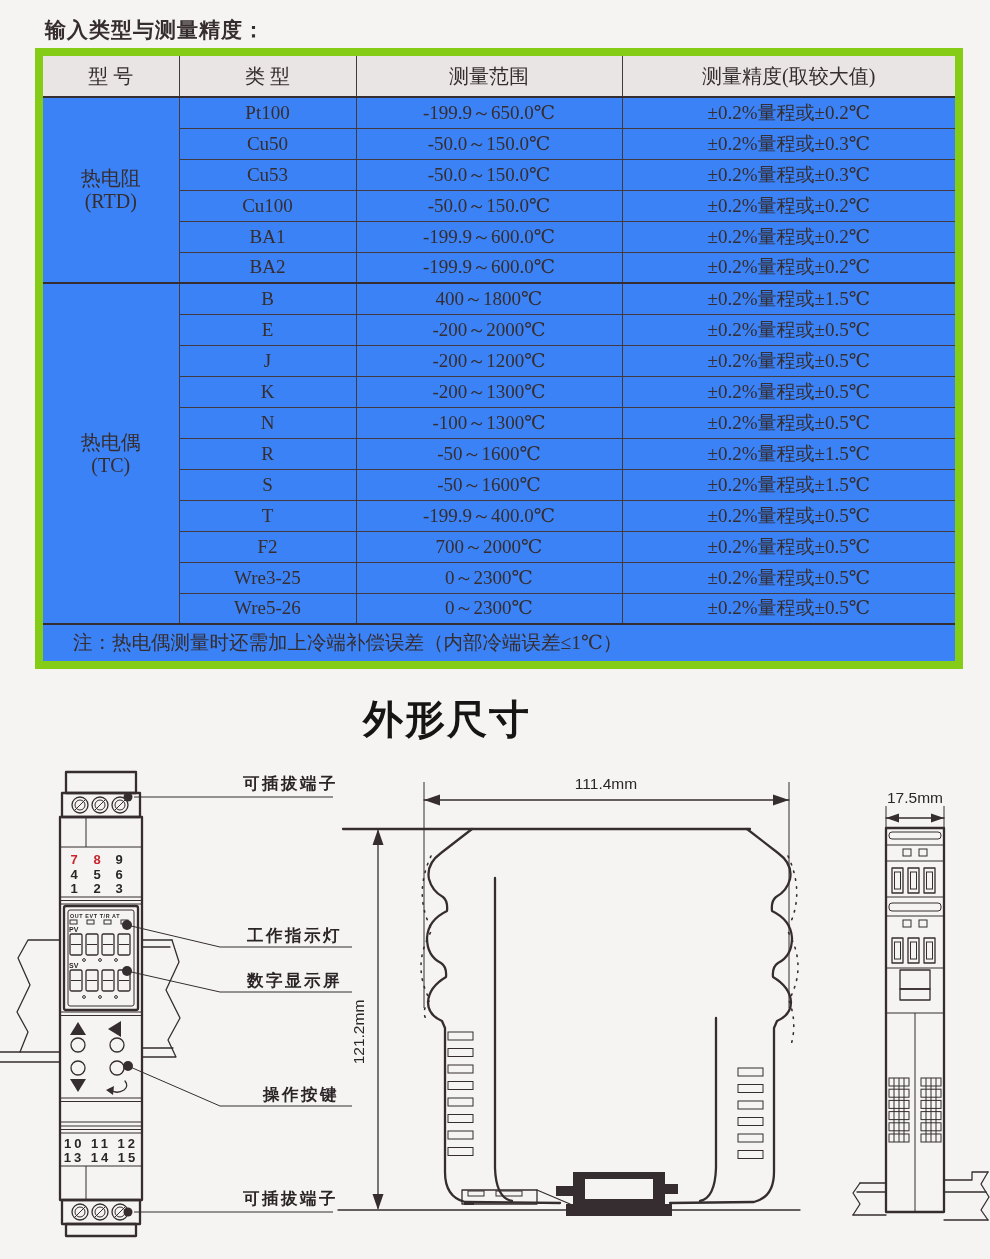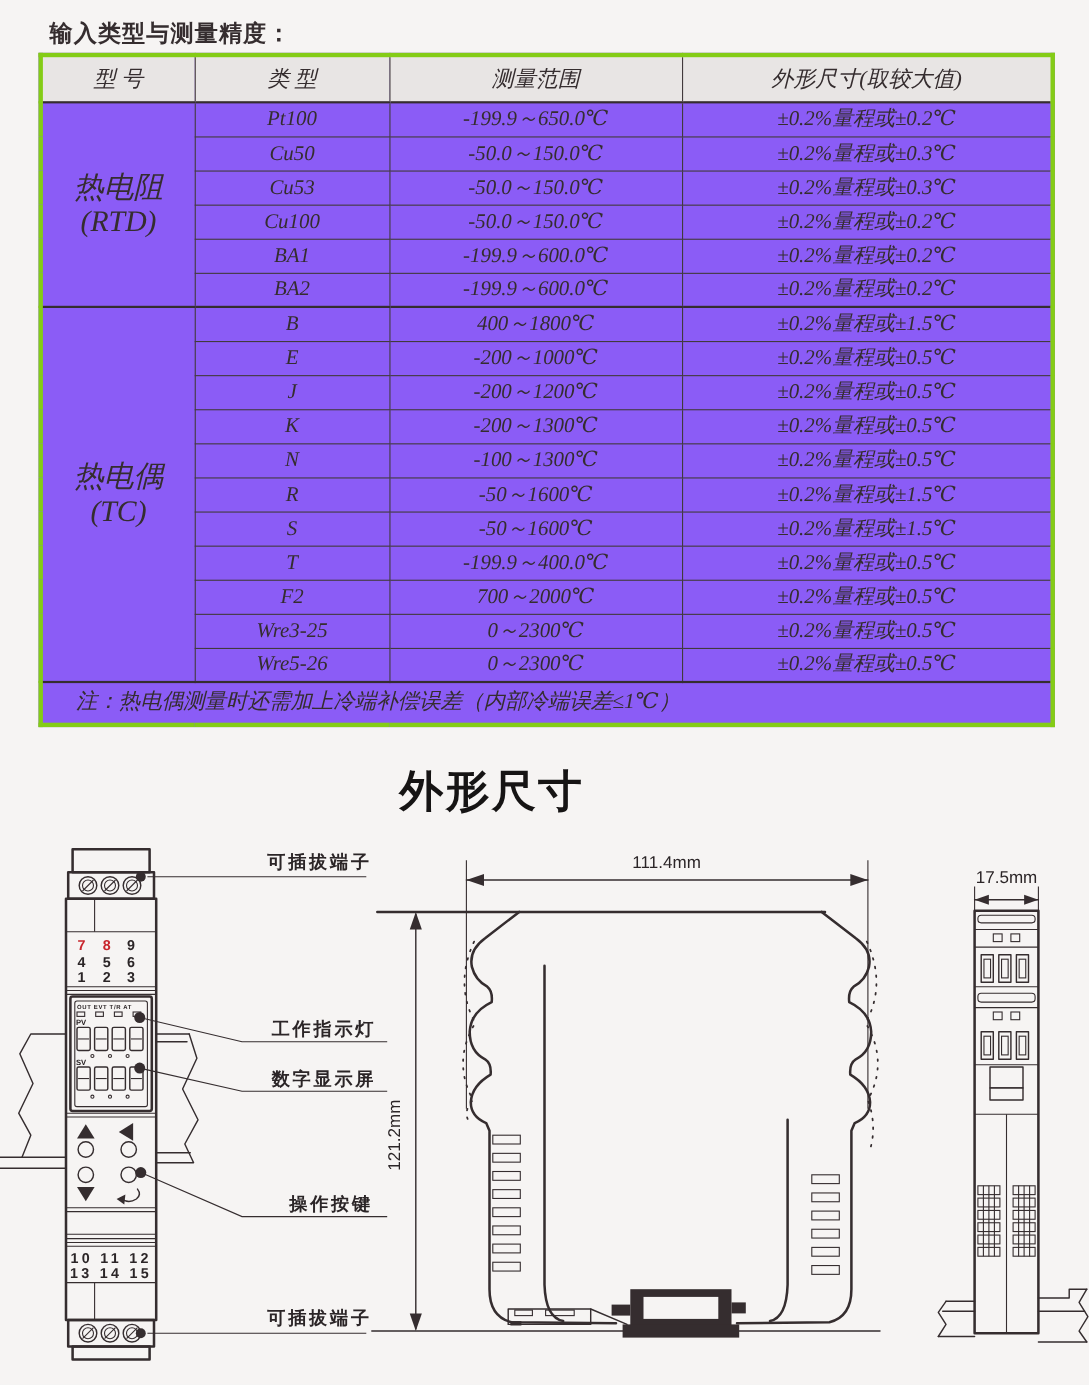--- a/index.html
+++ b/index.html
@@ -10,33 +10,33 @@
     color:#352d2f;
   }
   .page-title{
     position:absolute;left:35px;top:6px;margin:10px;
     font-size:21px;font-weight:bold;letter-spacing:1px;
     font-family:"Liberation Serif","DejaVu Serif",serif;
   }
   table.spec{
     position:absolute;left:35px;top:48px;width:920px;
     border-collapse:collapse;table-layout:fixed;
-    border:4px solid #84cc16;background:#8b5cf6;font-style:italic;
+    border:8px solid #84cc16;background:#3b82f6;
   }
   table.spec th, table.spec td{
     border:1px solid #423a3c;text-align:center;padding:0;
     font-size:19px;line-height:1.15;
     font-family:"Liberation Serif","DejaVu Serif","DejaVu Sans",serif;
   }
   table.spec thead th{
     background:#e8e5e4;height:40px;font-size:20px;font-weight:normal;
     border-bottom:2px solid #352d2f;
   }
   table.spec tbody tr{height:31px;}
-  table.spec td.model{font-size:27px;}
+  table.spec td.model{font-size:20px;}
   tr.group-start td{border-top:2px solid #352d2f;margin-top:43px;}
   tr.note-row td{
     border-top:2px solid #352d2f;height:36px;text-align:left;
     padding-left:30px;font-size:19.5px;
   }
   .section-title{
     position:absolute;left:235px;top:680px;width:400px;margin:12px;
     text-align:center;font-size:40px;font-weight:bold;letter-spacing:2px;
     font-family:"Liberation Sans","DejaVu Sans",sans-serif;color:#161414;
   }
@@ -64,21 +64,21 @@
     <col style="width:140px">
       <col style="width:177px">
     <col style="width:266px">
       <col style="width:337px">
   </colgroup>
   <thead>
       <tr>
         <th>型  号</th>
         <th>类  型</th>
         <th>测量范围</th>
-        <th>外形尺寸(取较大值)</th>
+        <th>测量精度(取较大值)</th>
       </tr>
     </thead>
   <tbody>
       <tr class="group-start">
         <td class="model" rowspan="6">热电阻<br>(RTD)</td>
         <td>Pt100</td>
         <td>-199.9～650.0℃</td>
         <td>±0.2%量程或±0.2℃</td>
       </tr>
       <tr>
@@ -107,21 +107,21 @@
         <td>±0.2%量程或±0.2℃</td>
       </tr>
       <tr class="group-start">
         <td class="model" rowspan="11">热电偶<br>(TC)</td>
         <td>B</td>
         <td>400～1800℃</td>
         <td>±0.2%量程或±1.5℃</td>
       </tr>
       <tr>
         <td>E</td>
-        <td>-200～1000℃</td>
+        <td>-200～2000℃</td>
         <td>±0.2%量程或±0.5℃</td>
       </tr>
       <tr>
         <td>J</td>
         <td>-200～1200℃</td>
         <td>±0.2%量程或±0.5℃</td>
       </tr>
       <tr>
         <td>K</td>
         <td>-200～1300℃</td>

